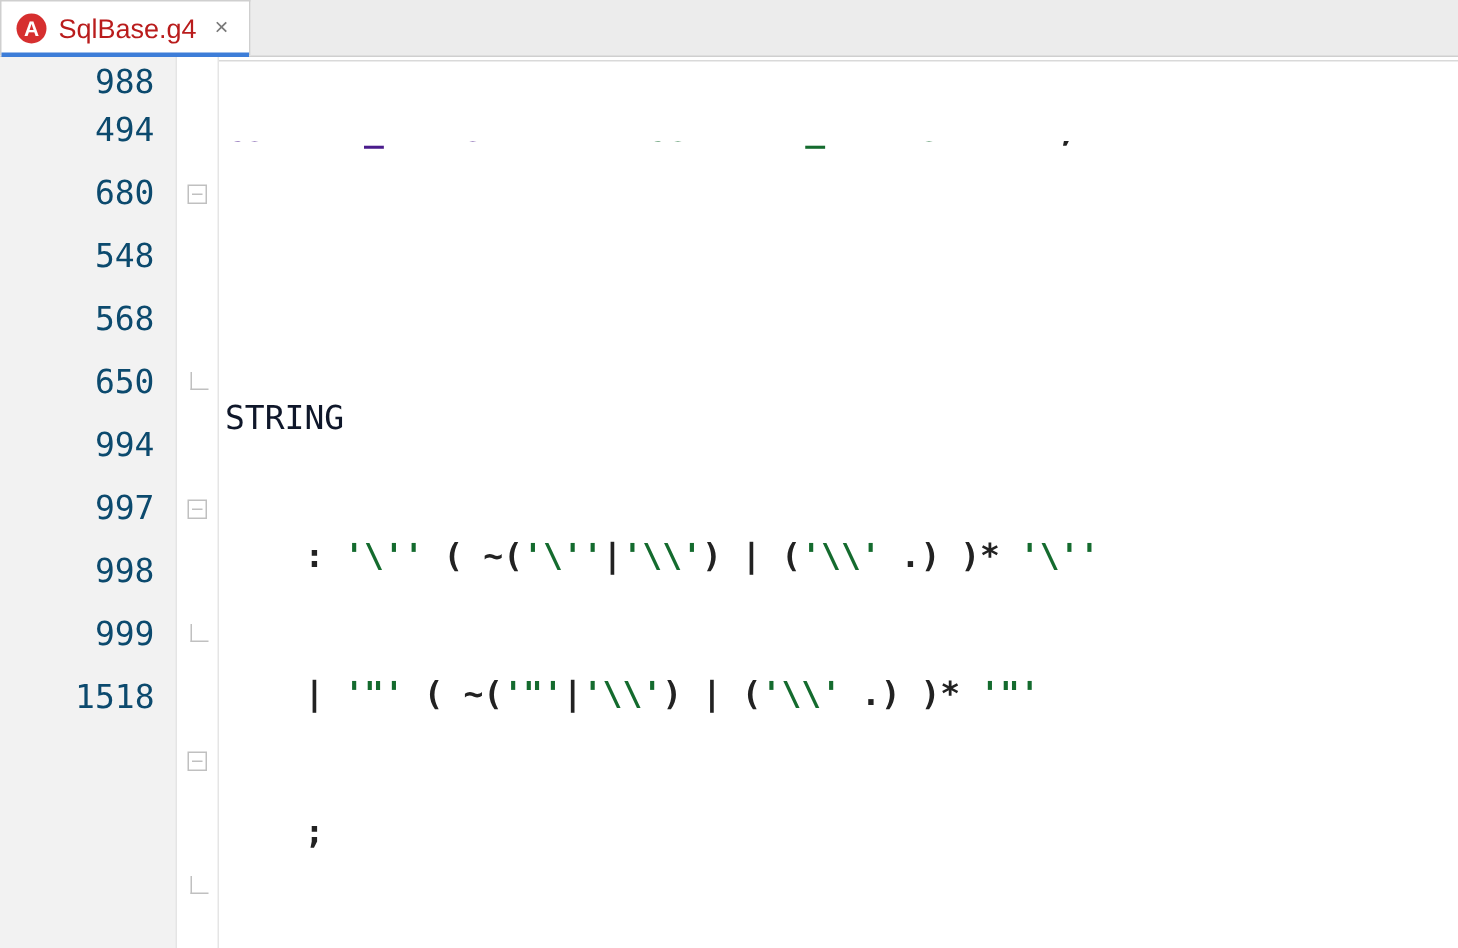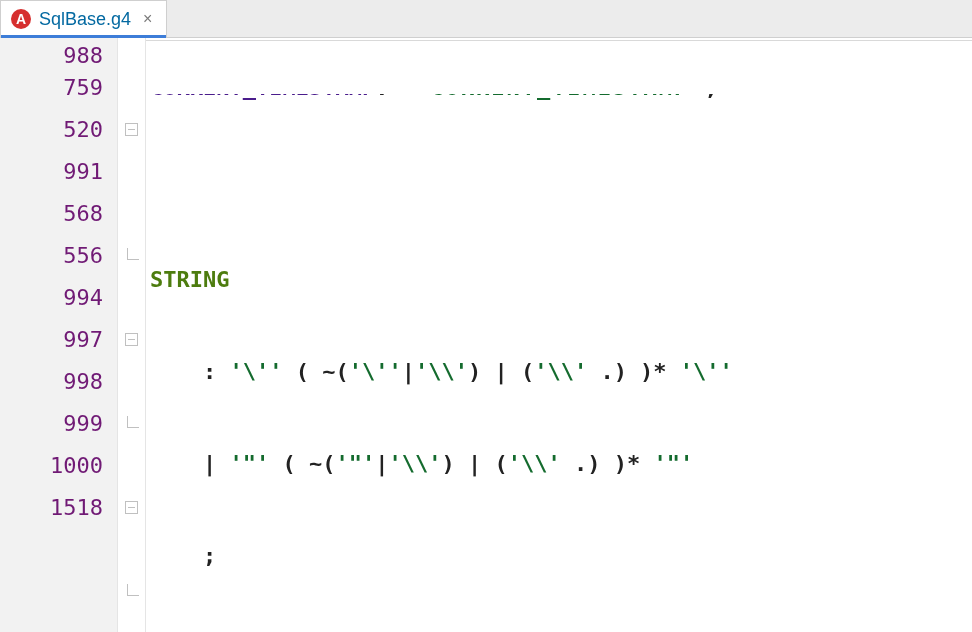--- a/index.html
+++ b/index.html
@@ -38,21 +38,21 @@
     border-radius: 50%;
     background: #d62f2f;
     color: #fff;
     display: flex; align-items: center; justify-content: center;
     font-weight: 700; font-size: 14px;
     font-family: Arial, sans-serif;
   }
   .tab-label {
     font-family: -apple-system, "Segoe UI", Arial, sans-serif;
     font-size: 18px;
-    color: #0369a1;
+    color: #b91c1c;
   }
   .tab-close {
     color: #7a7a7a;
     font-size: 16px;
     margin-left: 4px;
     font-family: Arial, sans-serif;
   }
   .editor-pane {
     display: flex;
     height: calc(100% - 38px);
@@ -68,21 +68,21 @@
   .marker-rail {
     width: 28px;
     background: #ffffff;
     border-right: 1px solid #e5e5e5;
     padding-top: 6px;
   }
   .line-num {
     height: 42px;
     display: flex; align-items: center; justify-content: flex-end;
     padding-right: 14px;
-    color: #701a75;
+    color: #0c4a6e;
     font-size: 22px;
   }
   .fold-slot {
     height: 42px;
     display: flex; align-items: center; justify-content: center;
   }
   .fold-corner {
     width: 12px; height: 12px;
     border-left: 1px solid #c0c0c0;
     border-bottom: 1px solid #c0c0c0;
@@ -107,21 +107,21 @@
     padding-top: 6px;
     overflow: hidden;
     font-size: 22px;
     white-space: pre;
   }
   .code-line {
     height: 42px;
     display: flex; align-items: center;
     padding-left: 4px;
   }
-  .tok-rule    { color: #4d7c0f; font-weight: 700; }
+  .tok-rule    { color: #0f172a; font-weight: 400; }
   .tok-punct   { color: #222; font-weight: 600; }
   .tok-str     { color: #146b2e; font-weight: 700; }
   .cut-line {
     position: absolute;
     top: 2px; left: 146px; right: 0;
     border-top: 1px solid #d9d9d9;
   }
   .tok-topcut { color: #146b2e; font-weight: 700; letter-spacing: 2px; position: relative; top: -18px; }
   .tok-topcut2 { color: #4a1c8c; font-weight: 600; position: relative; top: -18px; }
   .cutrow { height: 22px; overflow: hidden; }
@@ -136,30 +136,29 @@
     <span class="tab-close">×</span>
     <div class="tab-underline"></div>
   </div>
 </div>
 
 <div class="editor-pane">
   <div class="cut-line"></div>
 
   <div class="gutter">
     <div class="line-num cutrow">988</div>
-    <div class="line-num">759</div>
-    <div class="line-num">520</div>
-    <div class="line-num">991</div>
+    <div class="line-num">494</div>
+    <div class="line-num">680</div>
+    <div class="line-num">548</div>
     <div class="line-num">568</div>
-    <div class="line-num">556</div>
+    <div class="line-num">650</div>
     <div class="line-num">994</div>
     <div class="line-num">997</div>
     <div class="line-num">998</div>
     <div class="line-num">999</div>
-    <div class="line-num">1000</div>
     <div class="line-num">1518</div>
   </div>
 
   <div class="marker-rail">
     <div class="fold-slot cutrow"></div>
     <div class="fold-slot"></div>
     <div class="fold-slot">
         <div class="fold-minus"></div>
       </div>
     <div class="fold-slot"></div>

